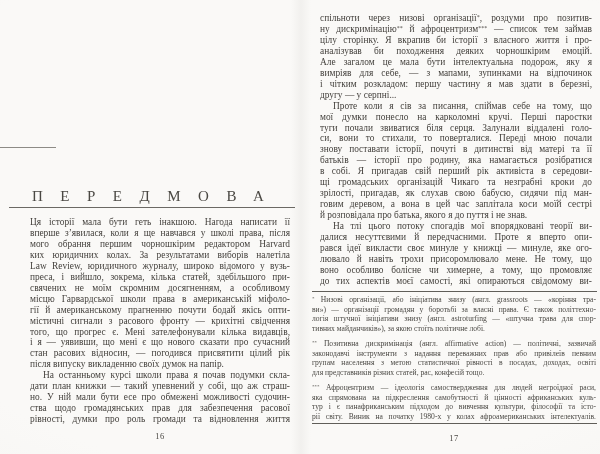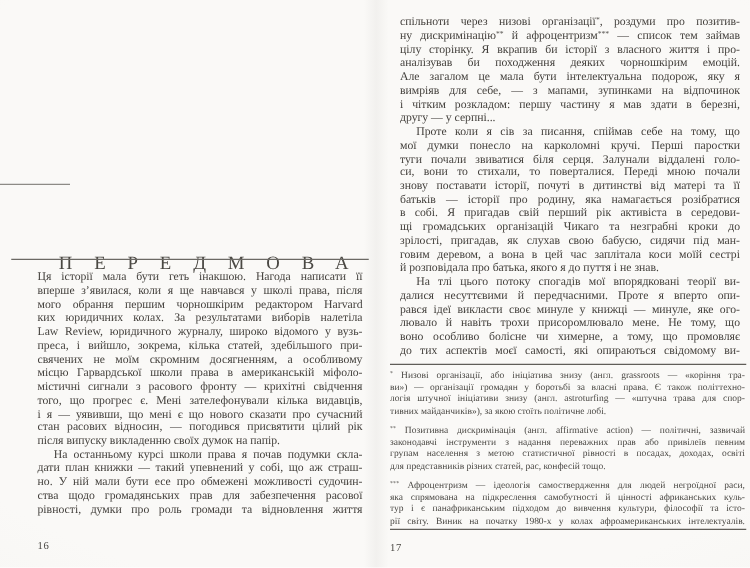--- a/index.html
+++ b/index.html
@@ -9,55 +9,56 @@
     font-family:"Liberation Serif","DejaVu Serif",serif;
     color:#423f3b;
     -webkit-font-smoothing:antialiased;
   }
   .page{position:absolute;top:0;height:454px;}
   .page-left{left:0;width:300px;}
   .page-right{left:300px;width:300px;}
   .gutter{position:absolute;left:291px;top:0;width:20px;height:454px;
     background:linear-gradient(90deg,rgba(0,0,0,0) 0%,rgba(80,75,65,0.05) 50%,rgba(0,0,0,0) 100%);}
   .artifact-line{position:absolute;left:0;top:147px;width:56px;height:1px;background:#8d8b86;}
-  .chapter-title{position:absolute;left:31px;top:187px;margin:16px;font-weight:400;
+  .chapter-title{position:absolute;left:31px;top:187px;margin:1px;font-weight:400;
     font-size:15px;line-height:16px;letter-spacing:17.5px;color:#4a4843;white-space:nowrap;}
   .title-rule{position:absolute;left:9px;top:207px;width:286px;height:1px;background:#6b6964;}
   .body-left{position:absolute;left:30px;top:217px;width:260px;}
   .body-right{position:absolute;left:20px;top:13px;width:272px;}
   .bodytext{font-size:9.4px;line-height:10.95px;color:#423f3b;}
   .tline{text-align:justify;text-align-last:justify;}
   .tline.lastline{text-align-last:left;}
   .tline.indent{text-indent:13px;}
   sup{font-size:0.65em;line-height:0;vertical-align:0.35em;}
   .fn-rule{position:absolute;left:12px;top:291px;width:285px;height:1px;background:#605e59;}
   .footnotes{position:absolute;left:12px;top:295px;width:284px;font-size:7.6px;line-height:9.55px;color:#4a4844;}
   .footnotes .para{margin-bottom:6px;}
   .fn-bottom-rule{position:absolute;left:12px;top:423px;width:285px;height:1px;background:#605e59;}
-  .pagenum{position:absolute;font-size:8.5px;letter-spacing:0.5px;color:#4a4844;}
+  .pagenum{position:absolute;font-size:8.5px;letter-spacing:0.5px;color:#4a4844;text-align:center;}
   .pagenum-left{left:30px;width:260px;top:431px;}
   .pagenum-right{left:12px;width:284px;top:433px;}
 </style>
 </head>
 <body>
 
 <div class="page page-left">
   <div class="artifact-line"></div>
   <h1 class="chapter-title">ПЕРЕДМОВА</h1>
   <div class="title-rule"></div>
   <div class="body-left bodytext">
       <div class="para">
         <div class="tline">Ця історії мала бути геть інакшою. Нагода написати її</div>
         <div class="tline">вперше з’явилася, коли я ще навчався у школі права, після</div>
         <div class="tline">мого обрання першим чорношкірим редактором Harvard</div>
         <div class="tline">ких юридичних колах. За результатами виборів налетіла</div>
         <div class="tline">Law Review, юридичного журналу, широко відомого у вузь-</div>
         <div class="tline">преса, і вийшло, зокрема, кілька статей, здебільшого при-</div>
         <div class="tline">свячених не моїм скромним досягненням, а особливому</div>
         <div class="tline">місцю Гарвардської школи права в американській міфоло-</div>
+        <div class="tline">гії й американському прагненню почути бодай якісь опти-</div>
         <div class="tline">містичні сигнали з расового фронту — крихітні свідчення</div>
         <div class="tline">того, що прогрес є. Мені зателефонували кілька видавців,</div>
         <div class="tline">і я — уявивши, що мені є що нового сказати про сучасний</div>
         <div class="tline">стан расових відносин, — погодився присвятити цілий рік</div>
         <div class="tline lastline">після випуску викладенню своїх думок на папір.</div>
       </div>
       <div class="para">
         <div class="tline indent">На останньому курсі школи права я почав подумки скла-</div>
         <div class="tline">дати план книжки — такий упевнений у собі, що аж страш-</div>
         <div class="tline">но. У ній мали бути есе про обмежені можливості судочин-</div>

